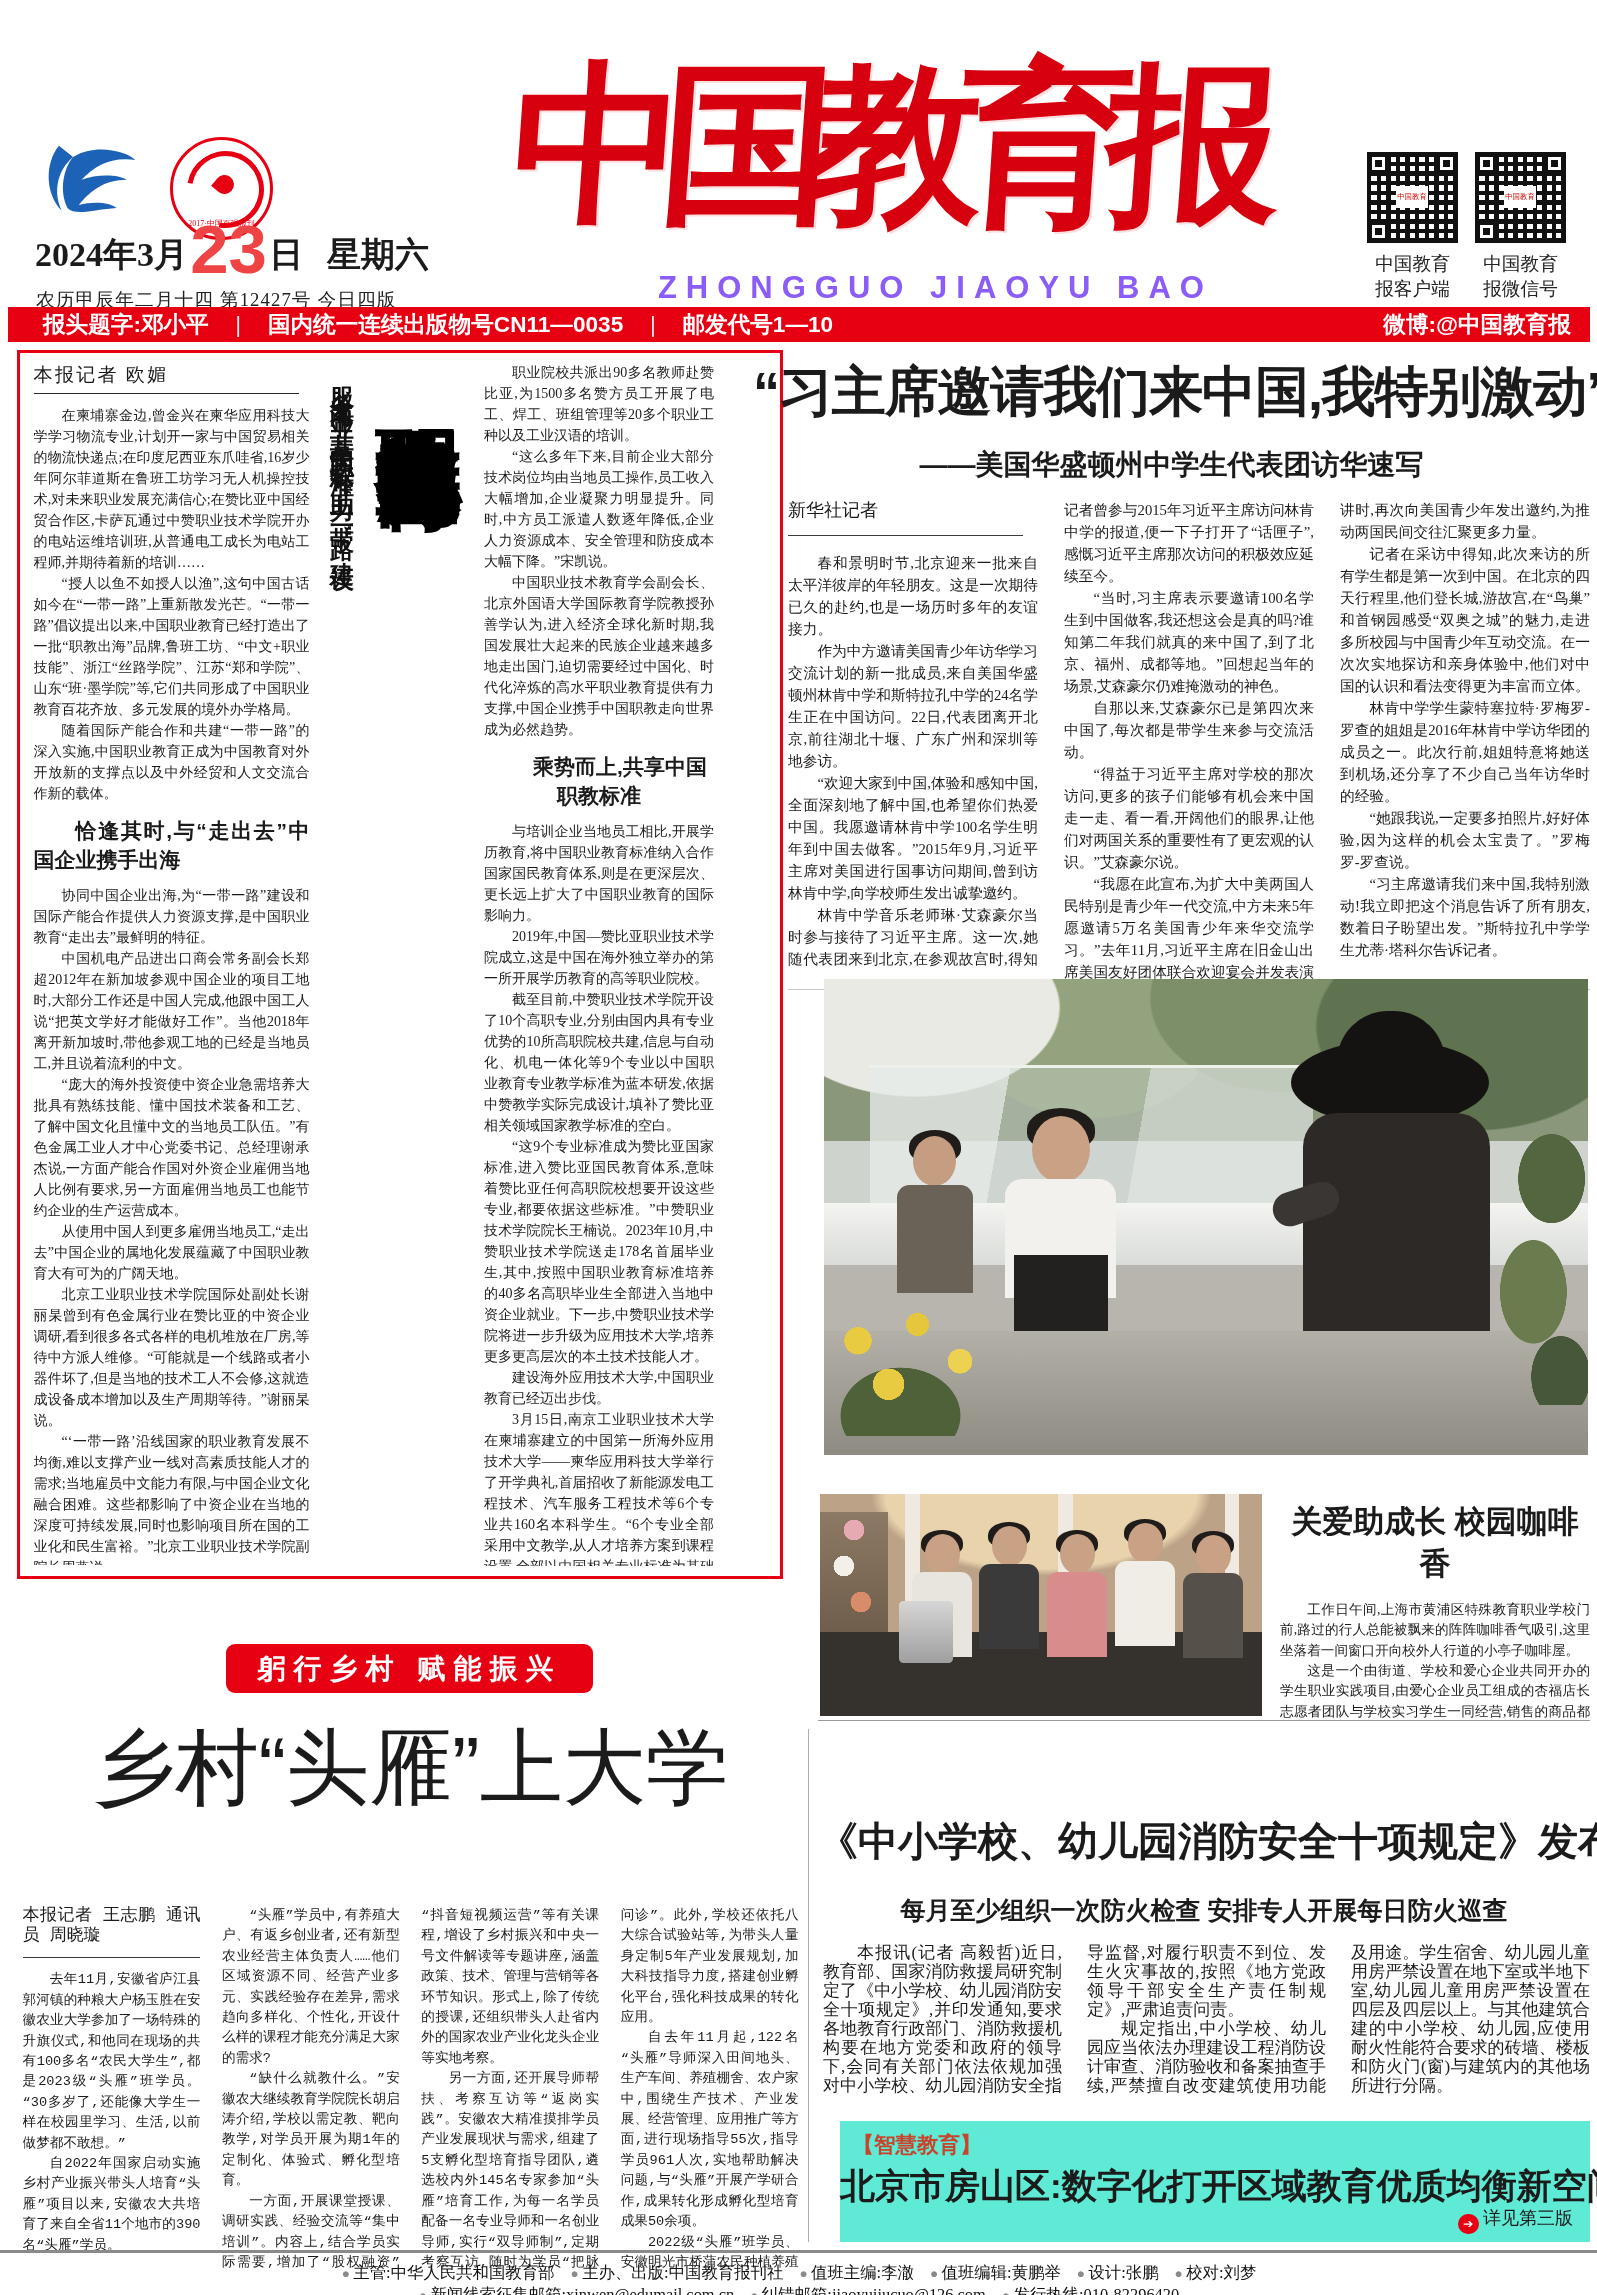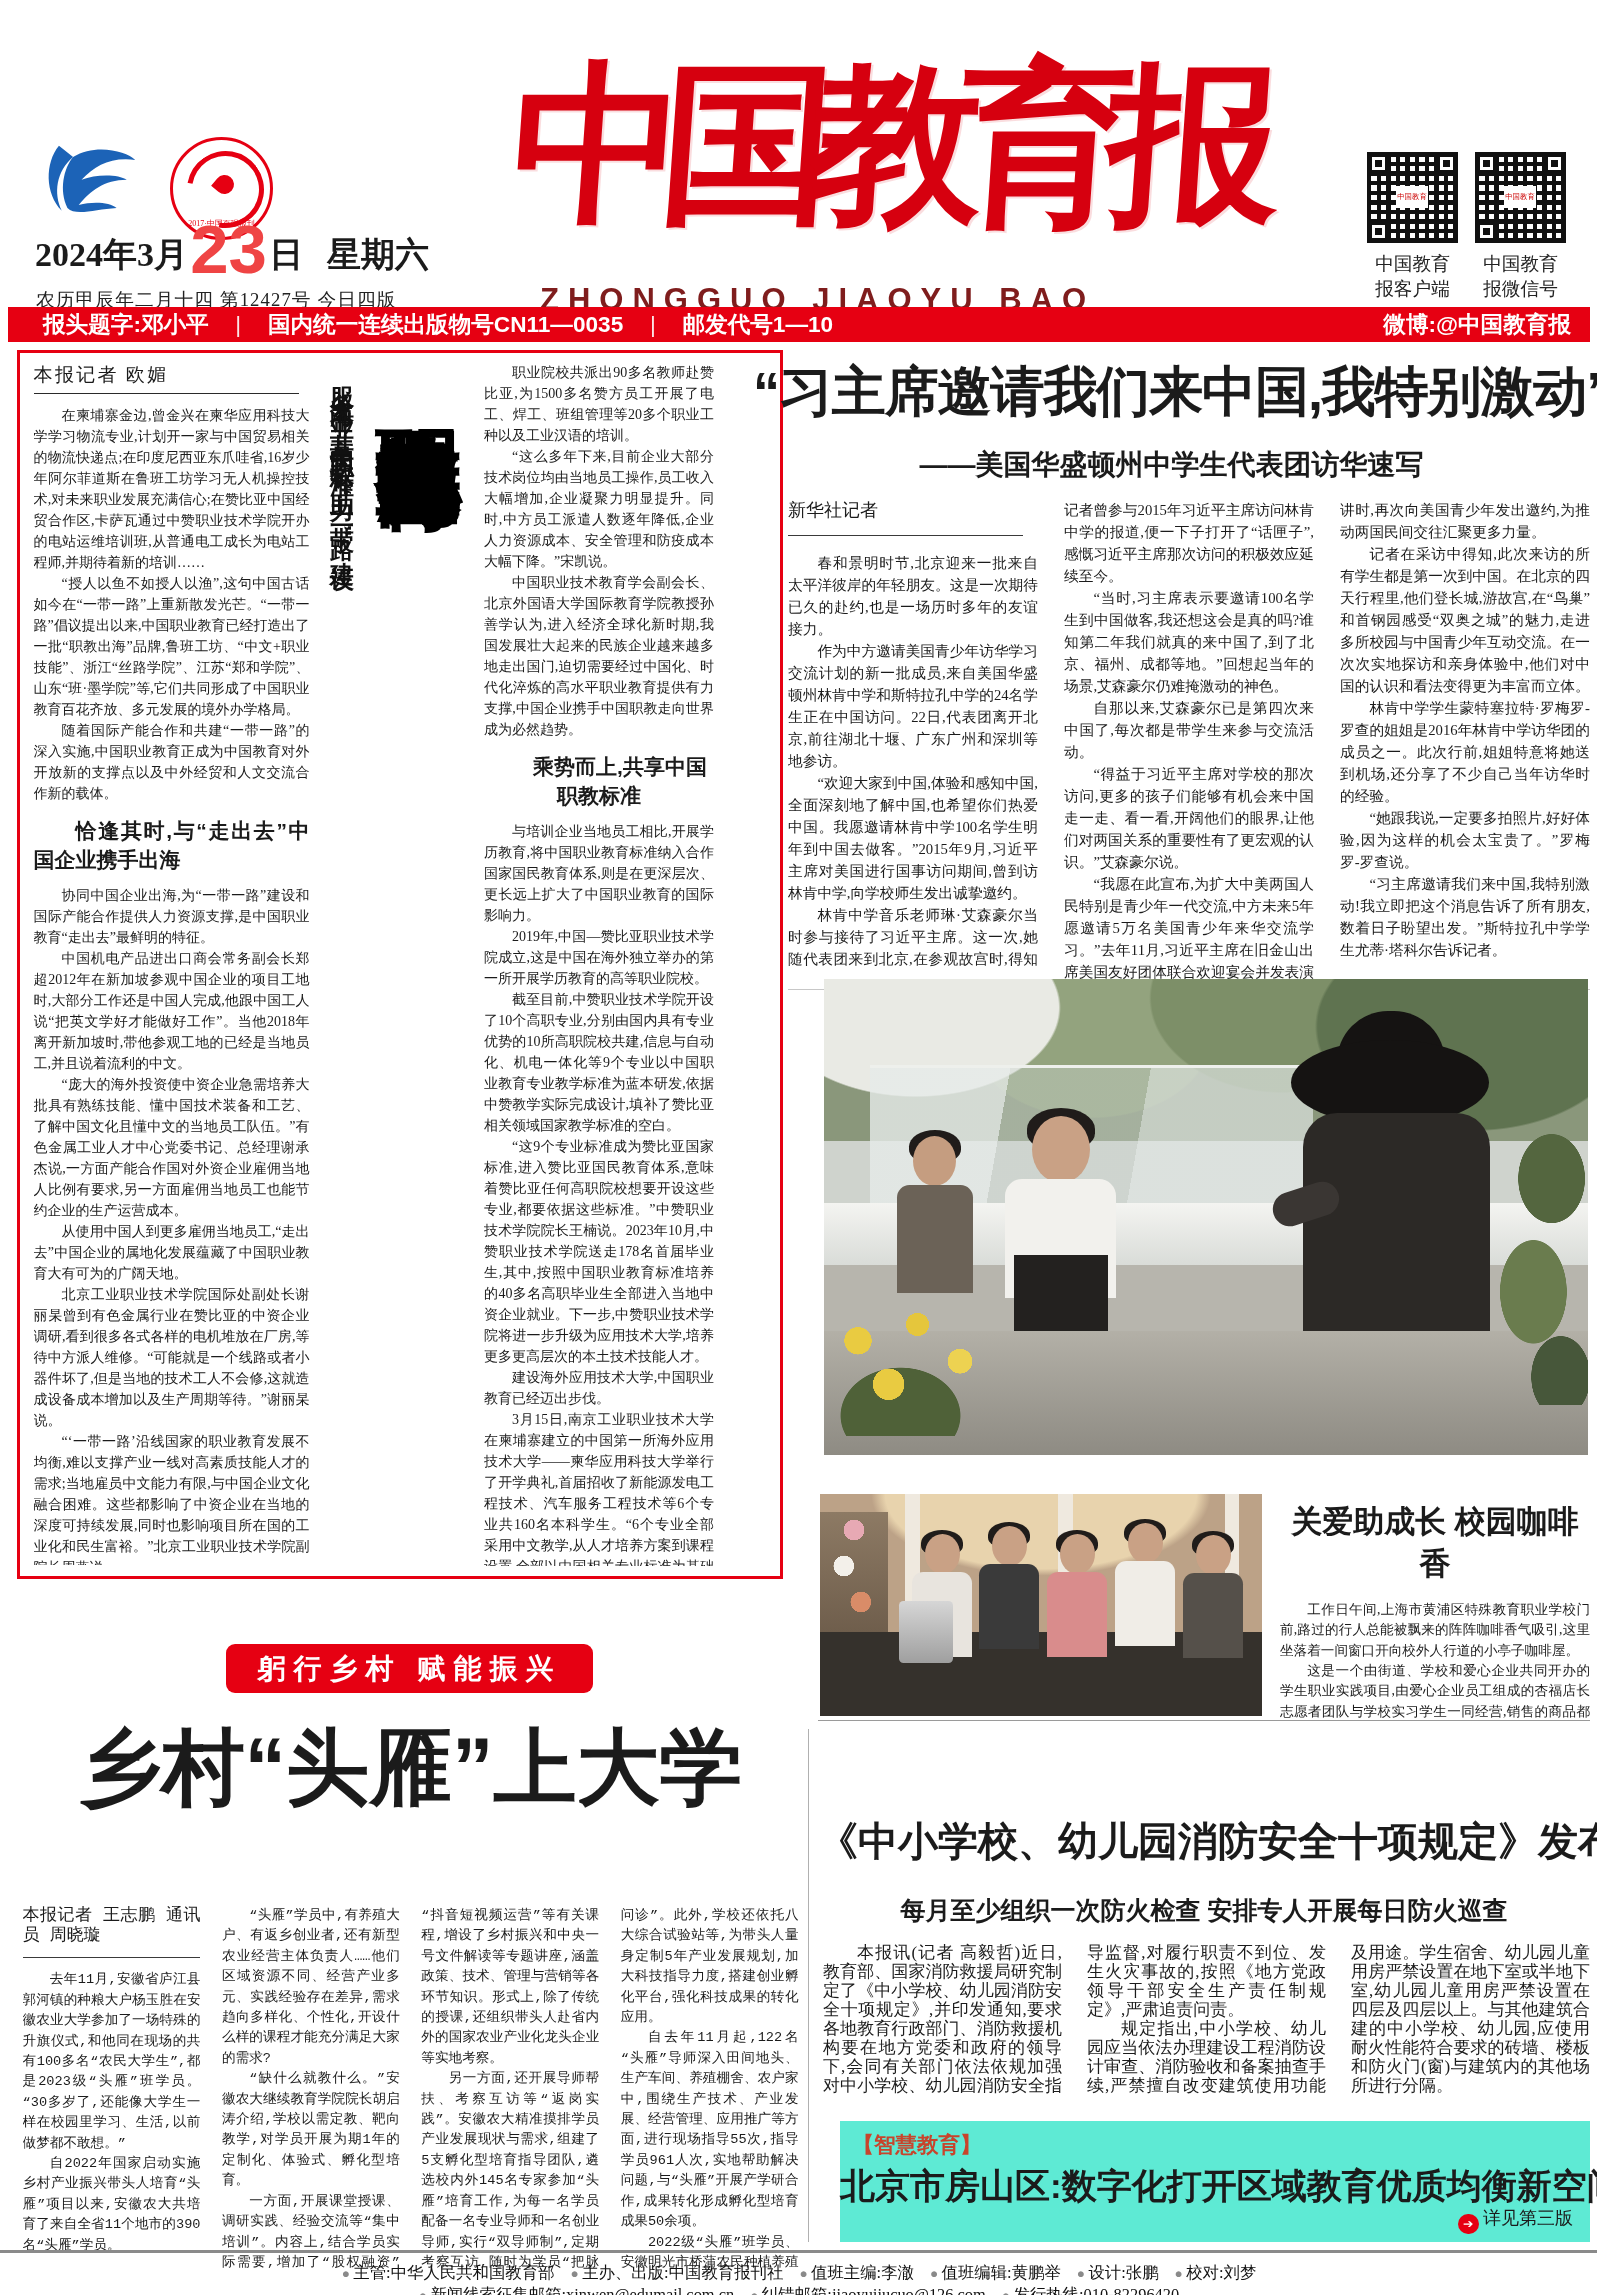--- a/index.html
+++ b/index.html
@@ -15,22 +15,22 @@
   .seal-txt{position:absolute;left:0;right:0;bottom:8px;text-align:center;font-size:8px;color:#e60012;}
   .dateline{left:35px;top:210px;white-space:nowrap;}
   .dl-a{font-size:34px;font-weight:bold;}
   .dl-day{font-size:69px;font-weight:bold;color:#ef4444;font-family:"Liberation Sans",sans-serif;vertical-align:-6.8px;}
   .dl-b{font-size:34px;font-weight:bold;}
   .dl-week{font-size:34px;font-weight:bold;margin-left:21.5px;}
   .lunarline{left:36px;top:287px;font-size:18.7px;color:#222;letter-spacing:1.1px;}
   .mast-title{left:512px;top:33px;width:730px;height:238px;color:#d6000f;
       font-size:173px;font-weight:bold;letter-spacing:-24px;line-height:226px;white-space:nowrap;
       transform:skewX(-4deg);text-shadow:2.3px 2.3px 0 #d6000f22;}
-  .pinyin{left:540px;top:270px;width:673px;text-align:left;font-size:31px;font-weight:bold;
-      color:#7f1d1d;letter-spacing:9px;font-family:"Liberation Sans",sans-serif;margin-top:12px;}
+  .pinyin{left:540px;top:270px;width:673px;text-align:right;font-size:31px;font-weight:bold;
+      color:#8b5cf6;letter-spacing:9px;font-family:"Liberation Sans",sans-serif;}
   .qr{width:91px;height:91px;background:
       repeating-linear-gradient(0deg,#111 0 4.5px,transparent 4.5px 9.6px),
       repeating-linear-gradient(90deg,#111 0 4.5px,transparent 4.5px 9.6px);position:relative;}
   .qr .fm{position:absolute;width:22.6px;height:22.6px;border:5.1px solid #111;background:#fff;box-sizing:border-box;}
   .qr .fm i{position:absolute;left:2.8px;top:2.8px;width:6.8px;height:6.8px;background:#111;display:block;}
   .qr .c{position:absolute;left:29px;top:34px;width:32px;height:21.5px;background:#fff;color:#c00;
          font-size:7.4px;text-align:center;line-height:21.5px;overflow:hidden;}
   .qr-label{width:124px;text-align:center;font-size:18.7px;line-height:25px;margin-top:8px;color:#222;}
   
   .redbar{left:8px;top:307px;width:1582px;height:35px;background:#e60012;color:#fff;
@@ -118,21 +118,21 @@
   .pg-person .hair{left:10.2px;top:-4.5px;width:42px;height:26px;}
   .pg-person .torso{position:absolute;left:1.1px;top:38px;width:60px;height:85px;border-radius:11.3px 11.3px 0 0;}
   
   .coffee{left:1280px;top:1501px;width:310px;height:218px;overflow:hidden;}
   .coffee-title{text-align:center;font-size:31px;font-weight:900;font-family:"Liberation Sans",sans-serif;margin:0 0 14.7px 0;}
   .coffee-body p{margin:0;font-size:13.6px;line-height:20.4px;text-indent:2em;text-align:justify;}
   
   .vtag{left:226px;top:1644px;width:367px;height:49px;background:#e60012;border-radius:9px;
       color:#fff;text-align:center;font-size:28px;font-weight:bold;line-height:49px;
       font-family:"Liberation Sans",sans-serif;letter-spacing:8px;}
-  .vhead{left:22.6px;top:1713px;width:776px;text-align:center;font-size:83px;font-weight:700;
+  .vhead{left:22.6px;top:1713px;width:776px;text-align:center;font-size:83px;font-weight:400;
       font-family:"Liberation Sans",sans-serif;white-space:nowrap;}
   .vbody{left:22.6px;top:1906px;width:776px;height:369px;column-count:4;column-gap:21.5px;column-fill:auto;
       font-size:13.6px;line-height:20.4px;text-align:justify;overflow:hidden;}
   .vbody p{margin:0;text-indent:2em;font-family:Liberation Mono, monospace;}
   .v-byline{font-size:17px;text-indent:0 !important;padding-bottom:10.2px;margin-bottom:12.4px !important;
       border-bottom:1.1px solid #3a3a3a;}
   
   .vrule{left:808px;top:1729px;width:1.1px;height:513px;background:#b0b0b0;}
   .hrule-mid{left:818px;top:1720px;width:772px;height:1.1px;background:#9a9a9a;}
   .fire-head{left:818px;top:1814px;width:772px;text-align:center;font-size:40px;font-weight:900;

